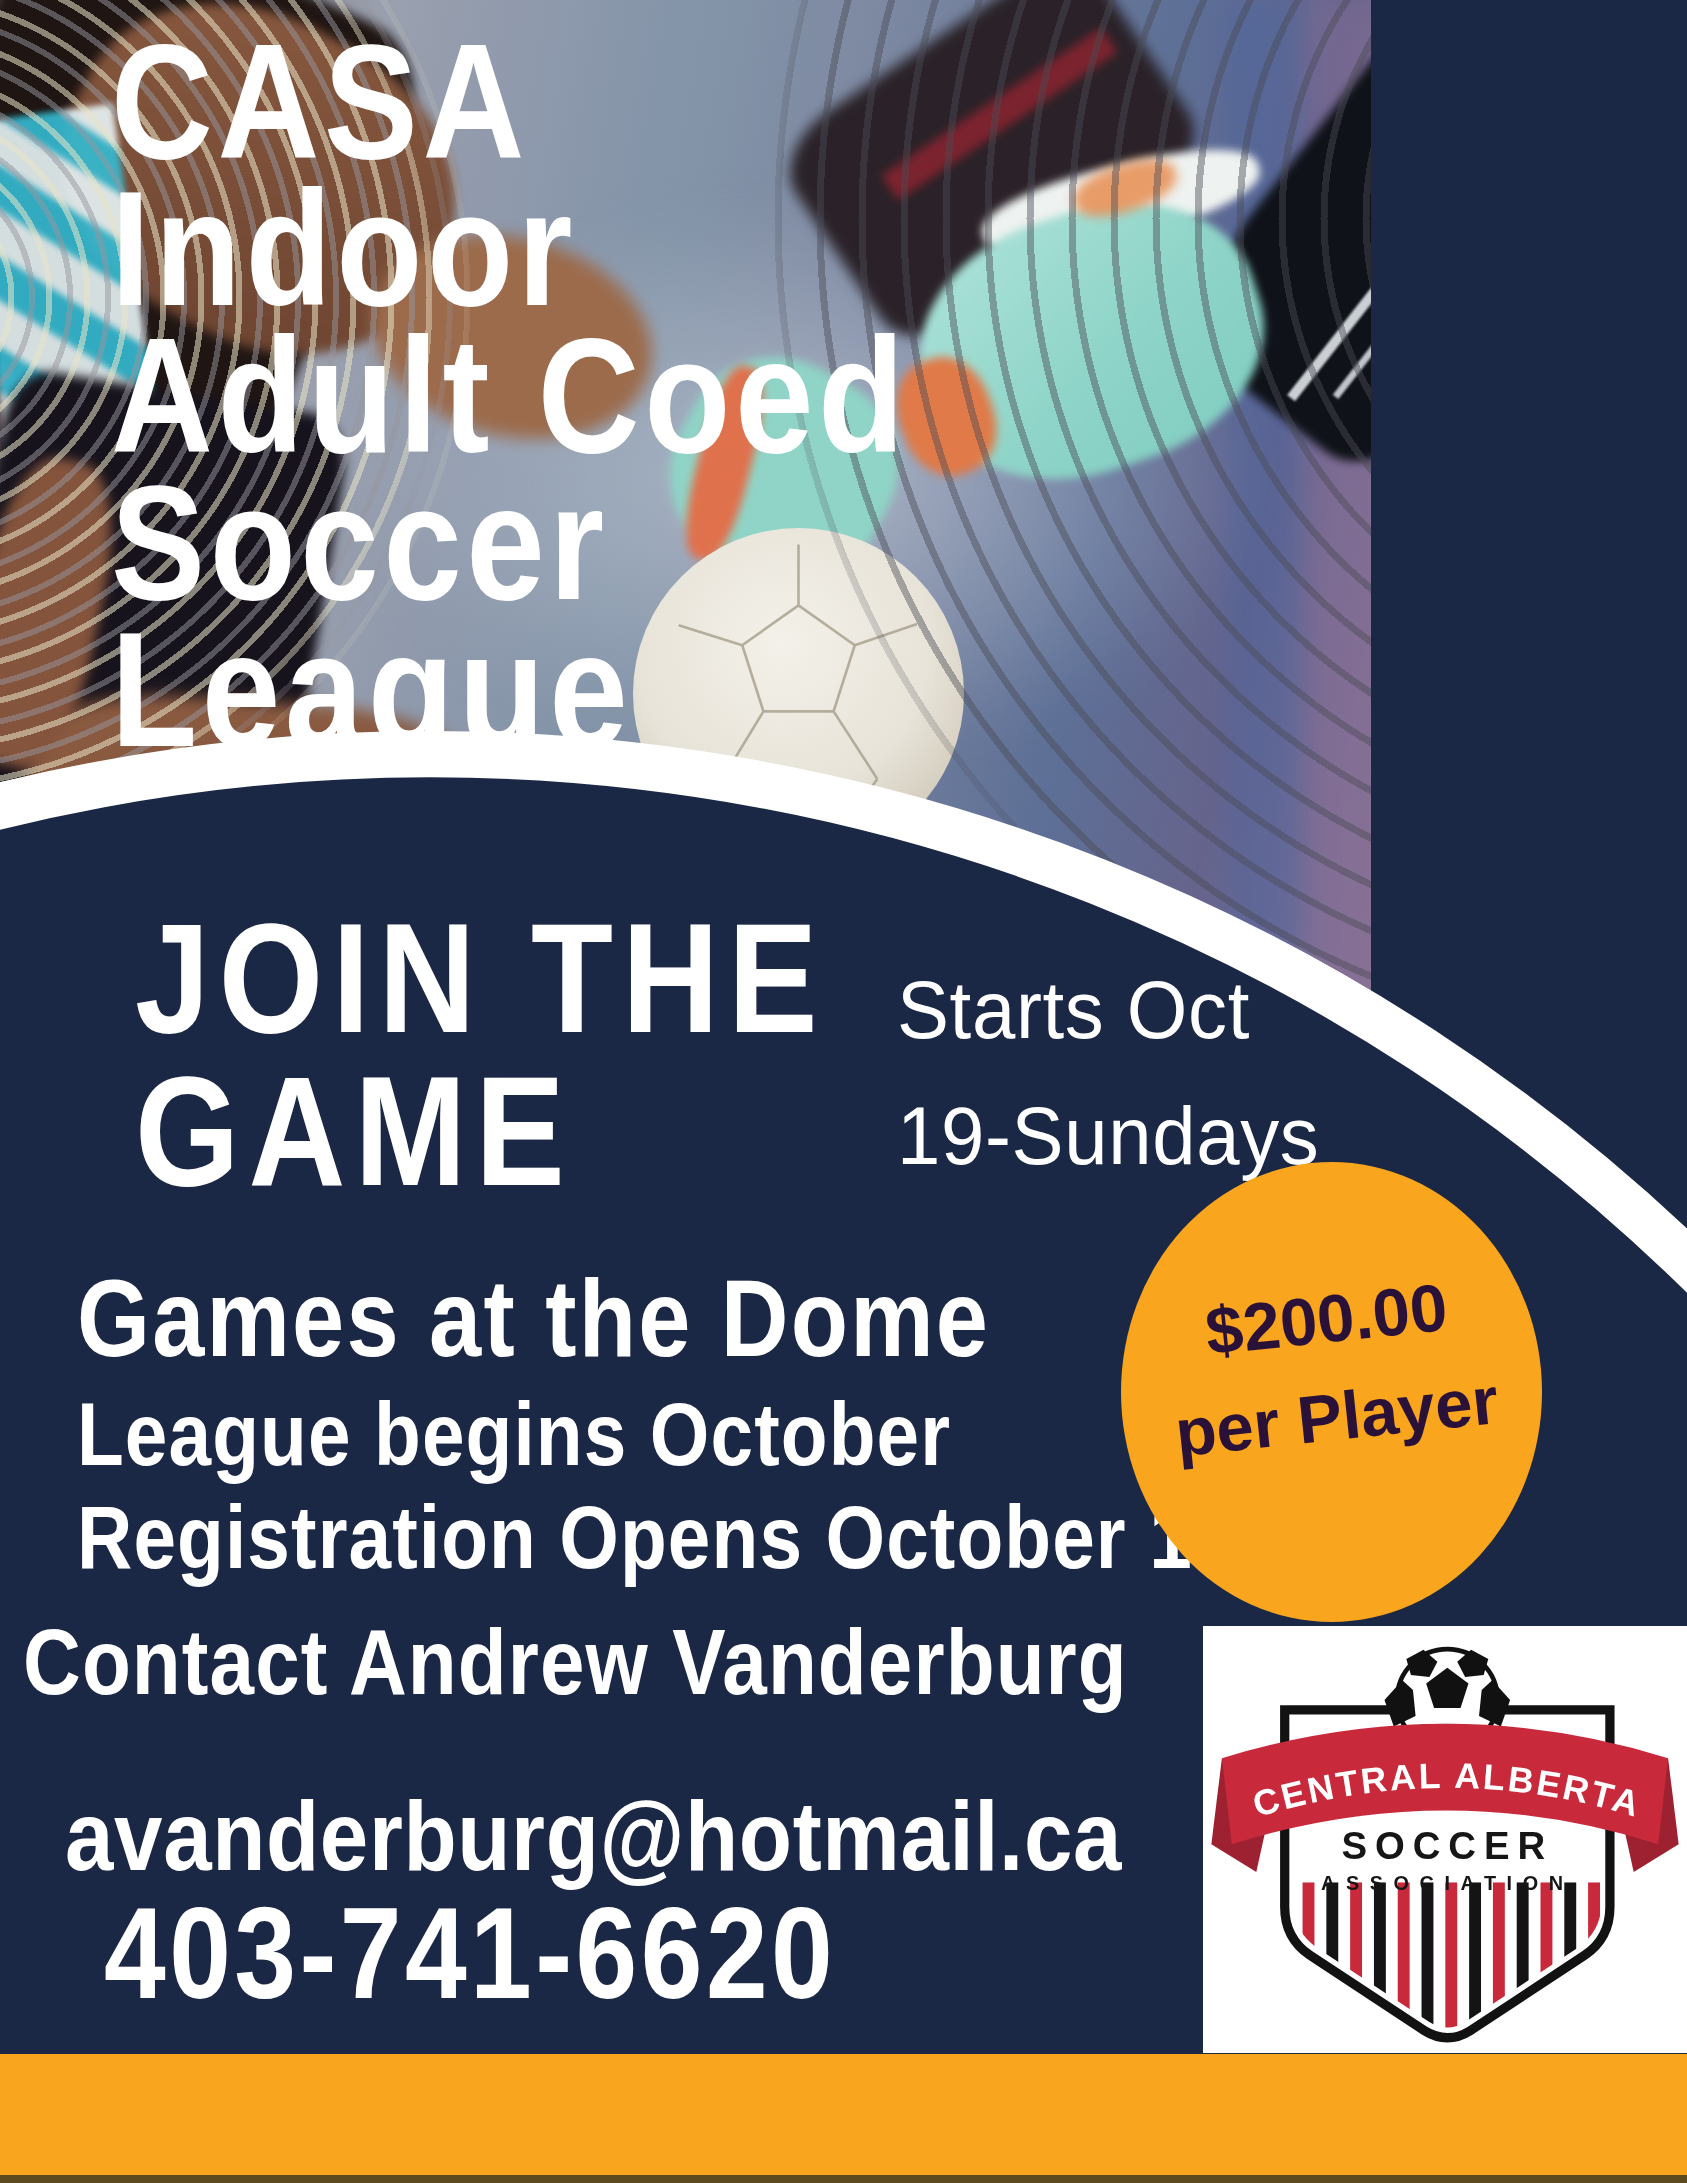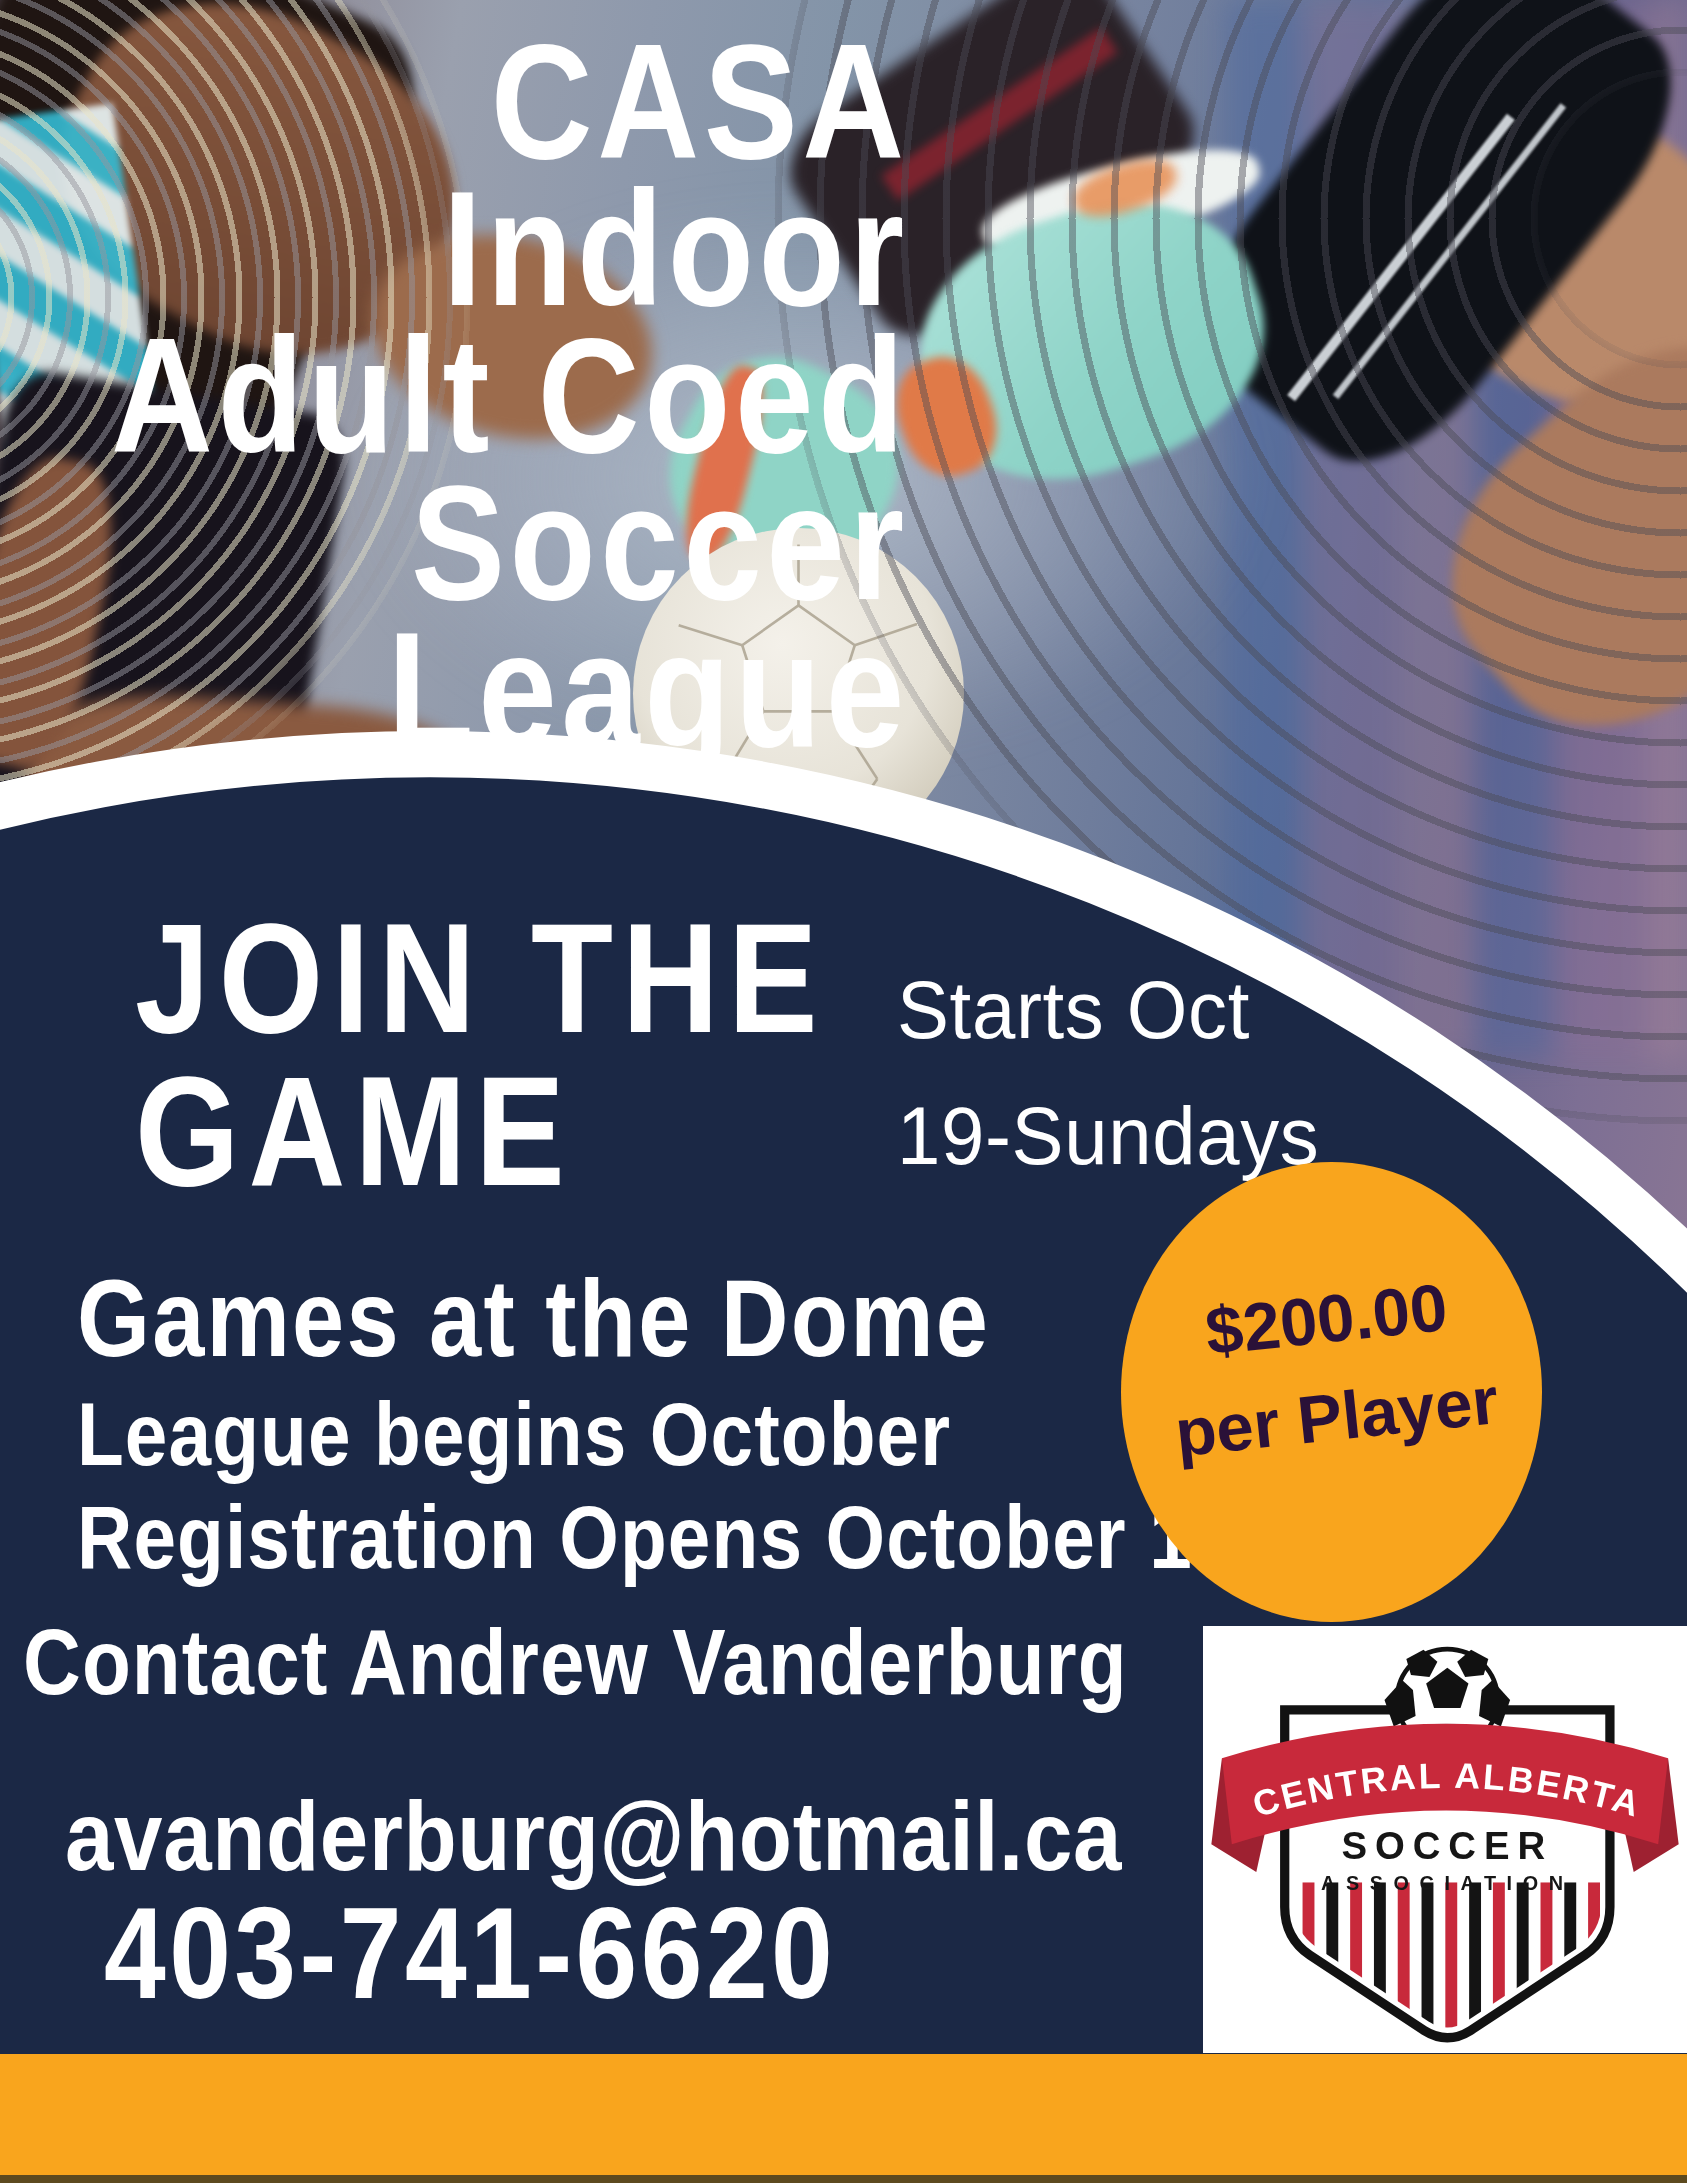--- a/index.html
+++ b/index.html
@@ -2,23 +2,23 @@
 <html style="font-size:10.6px"><head>
 <meta charset="utf-8">
 <style>
   html,body{margin:0;padding:0;}
   body{width:1687px;height:2183px;overflow:hidden;background:#ffffff;
        font-family:"Liberation Sans","DejaVu Sans",sans-serif;}
   #poster{position:relative;width:1687px;height:2183px;overflow:hidden;background:#1b2845;}
   .abs{position:absolute;}
 
   
-  .photo{position:absolute;left:0;top:0;width:1687px;height:1356px;overflow:hidden;
+  .photo{position:absolute;left:0;top:0;width:1371px;height:1356px;overflow:hidden;
     background:linear-gradient(100deg,#4a4148 0%,#6b5f63 6%,#8d8894 14%,#9aa0ae 24%,
-      #8e99ac 34%,#8394a8 44%,#7e8aa2 54%,#6f7d9c 64%,#5d6f96 74%,#66648c 84%,#7d6f94 92%,#8a7694 100%);text-align:right;}
+      #8e99ac 34%,#8394a8 44%,#7e8aa2 54%,#6f7d9c 64%,#5d6f96 74%,#66648c 84%,#7d6f94 92%,#8a7694 100%);}
   .shape{position:absolute;filter:blur(5.3px);}
   .stripesR{left:1224px;top:0;width:463px;height:1059px;filter:blur(14.6px);opacity:.75;
     background:repeating-linear-gradient(90deg,rgba(70,100,160,.55) 0 79px,rgba(140,110,150,.5) 79px 172px,rgba(175,135,155,.45) 172px 251px);}
   .floorGlow{left:344px;top:198px;width:926px;height:562px;filter:blur(26.5px);border-radius:50%;
     background:radial-gradient(ellipse at center,rgba(205,212,222,.6) 0%,rgba(205,212,222,0) 70%);}
   .silhouetteTL{left:-60px;top:-53px;width:423px;height:463px;background:#1f1512;transform:rotate(24deg);border-radius:18%;}
   .armSkin{left:60px;top:20px;width:397px;height:318px;background:linear-gradient(160deg,#8a5a40,#6b4330);
     transform:rotate(28deg);border-radius:45%;}
   .jerseyChecks{left:-13.2px;top:112px;width:152px;height:370px;opacity:.9;filter:blur(3.3px);transform:rotate(-8deg);
     background:repeating-linear-gradient(40deg,#35bcd4 0 38px,#e8f4f6 38px 77px);}

